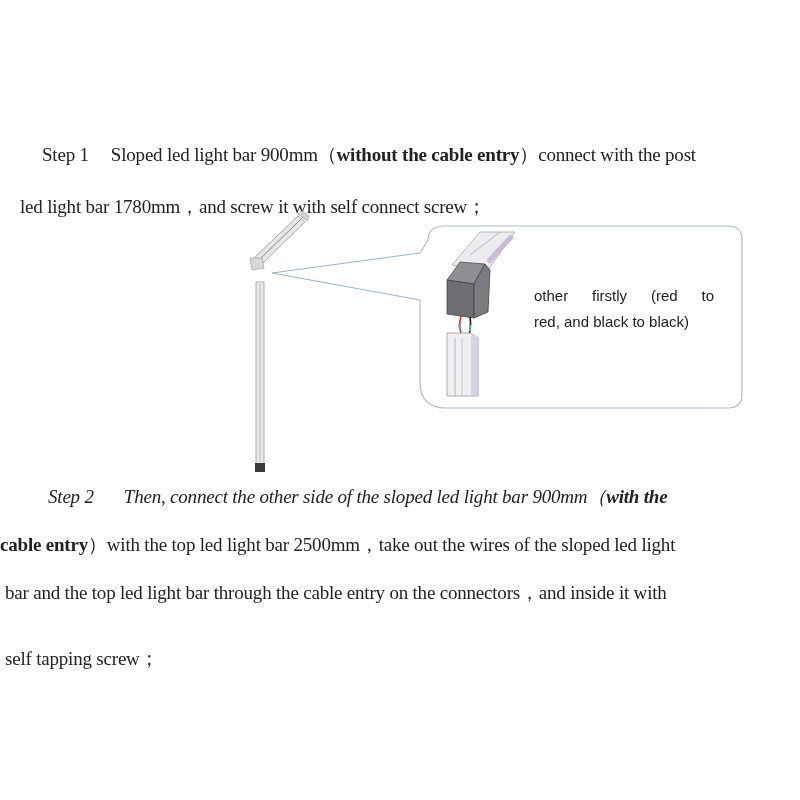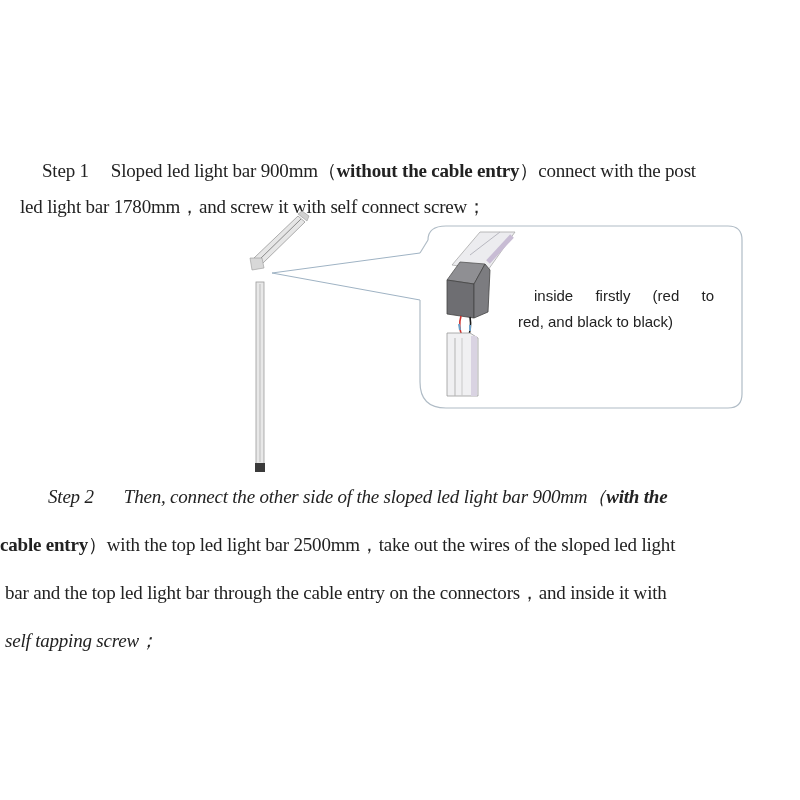--- a/index.html
+++ b/index.html
@@ -9,21 +9,21 @@
   .line b { font-weight:bold; }
   .gap { display:inline-block; }
   .callout-text { position:absolute; font-family:"Liberation Sans","DejaVu Sans",sans-serif;
                   font-size:15px; color:#222; line-height:26px; }
   .callout-text div { text-align:justify; text-align-last:justify; }
   .callout-text div.last { text-align-last:left; }
 </style>
 </head>
 <body>
 
-<div class="line" style="left:42px; top:158px;">
+<div class="line" style="left:42px; top:142px;">
   <span>Step 1</span><span class="gap" style="width:22px"></span><span>Sloped led light bar 900mm（</span><b>without the cable entry</b><span>）connect with the post</span>
 </div>
 <div class="line" style="left:20px; top:194px;">
   <span>led light bar 1780mm，and screw it with self connect screw；</span>
 </div>
 
 <svg width="800" height="800" style="position:absolute; left:0; top:0; pointer-events:none;">
 
   <g stroke="#9fb3c4" stroke-width="1" fill="none">
     <line x1="272" y1="273" x2="420" y2="253"></line>
@@ -61,28 +61,28 @@
     <line x1="470" y1="325" x2="470" y2="331" stroke="#6a9fc8" stroke-width="2"></line>
 
     <polygon points="447,333 470,333 478,338 478,396 447,396" fill="#f0f0f2" stroke="#999" stroke-width="0.8"></polygon>
     <line x1="455" y1="338" x2="455" y2="396" stroke="#b5b5b5" stroke-width="1"></line>
     <line x1="462" y1="338" x2="462" y2="396" stroke="#c8c8c8" stroke-width="1"></line>
     <rect x="471" y="336" width="6" height="60" fill="#d9d3e2"></rect>
   </g>
 </svg>
 
 <div class="callout-text" style="left:516px; top:283px; width:198px;">
-  <div style="margin-left:18px;">inside firstly (red to</div>
-  <div class="last" style="margin-left:2px;">red, and black to black)</div>
+  <div style="margin-left:18px;">other firstly (red to</div>
+  <div class="last" style="margin-left:18px;">red, and black to black)</div>
 </div>
 
 <div class="line" style="left:48px; top:484px;font-style:italic;">
   <span>Step 2</span><span class="gap" style="width:30px"></span><span>Then, connect the other side of the sloped led light bar 900mm（</span><b>with the</b>
 </div>
 <div class="line" style="left:0; top:532px;">
   <b>cable entry</b><span>）with the top led light bar 2500mm，take out the wires of the sloped led light</span>
 </div>
 <div class="line" style="left:5px; top:580px;">
   <span>bar and the top led light bar through the cable entry on the connectors，and inside it with</span>
 </div>
-<div class="line" style="left:5px; top:628px;font-style:italic;">
+<div class="line" style="left:5px; top:646px;">
   <span>self tapping screw；</span>
 </div>
 
 </body></html>

